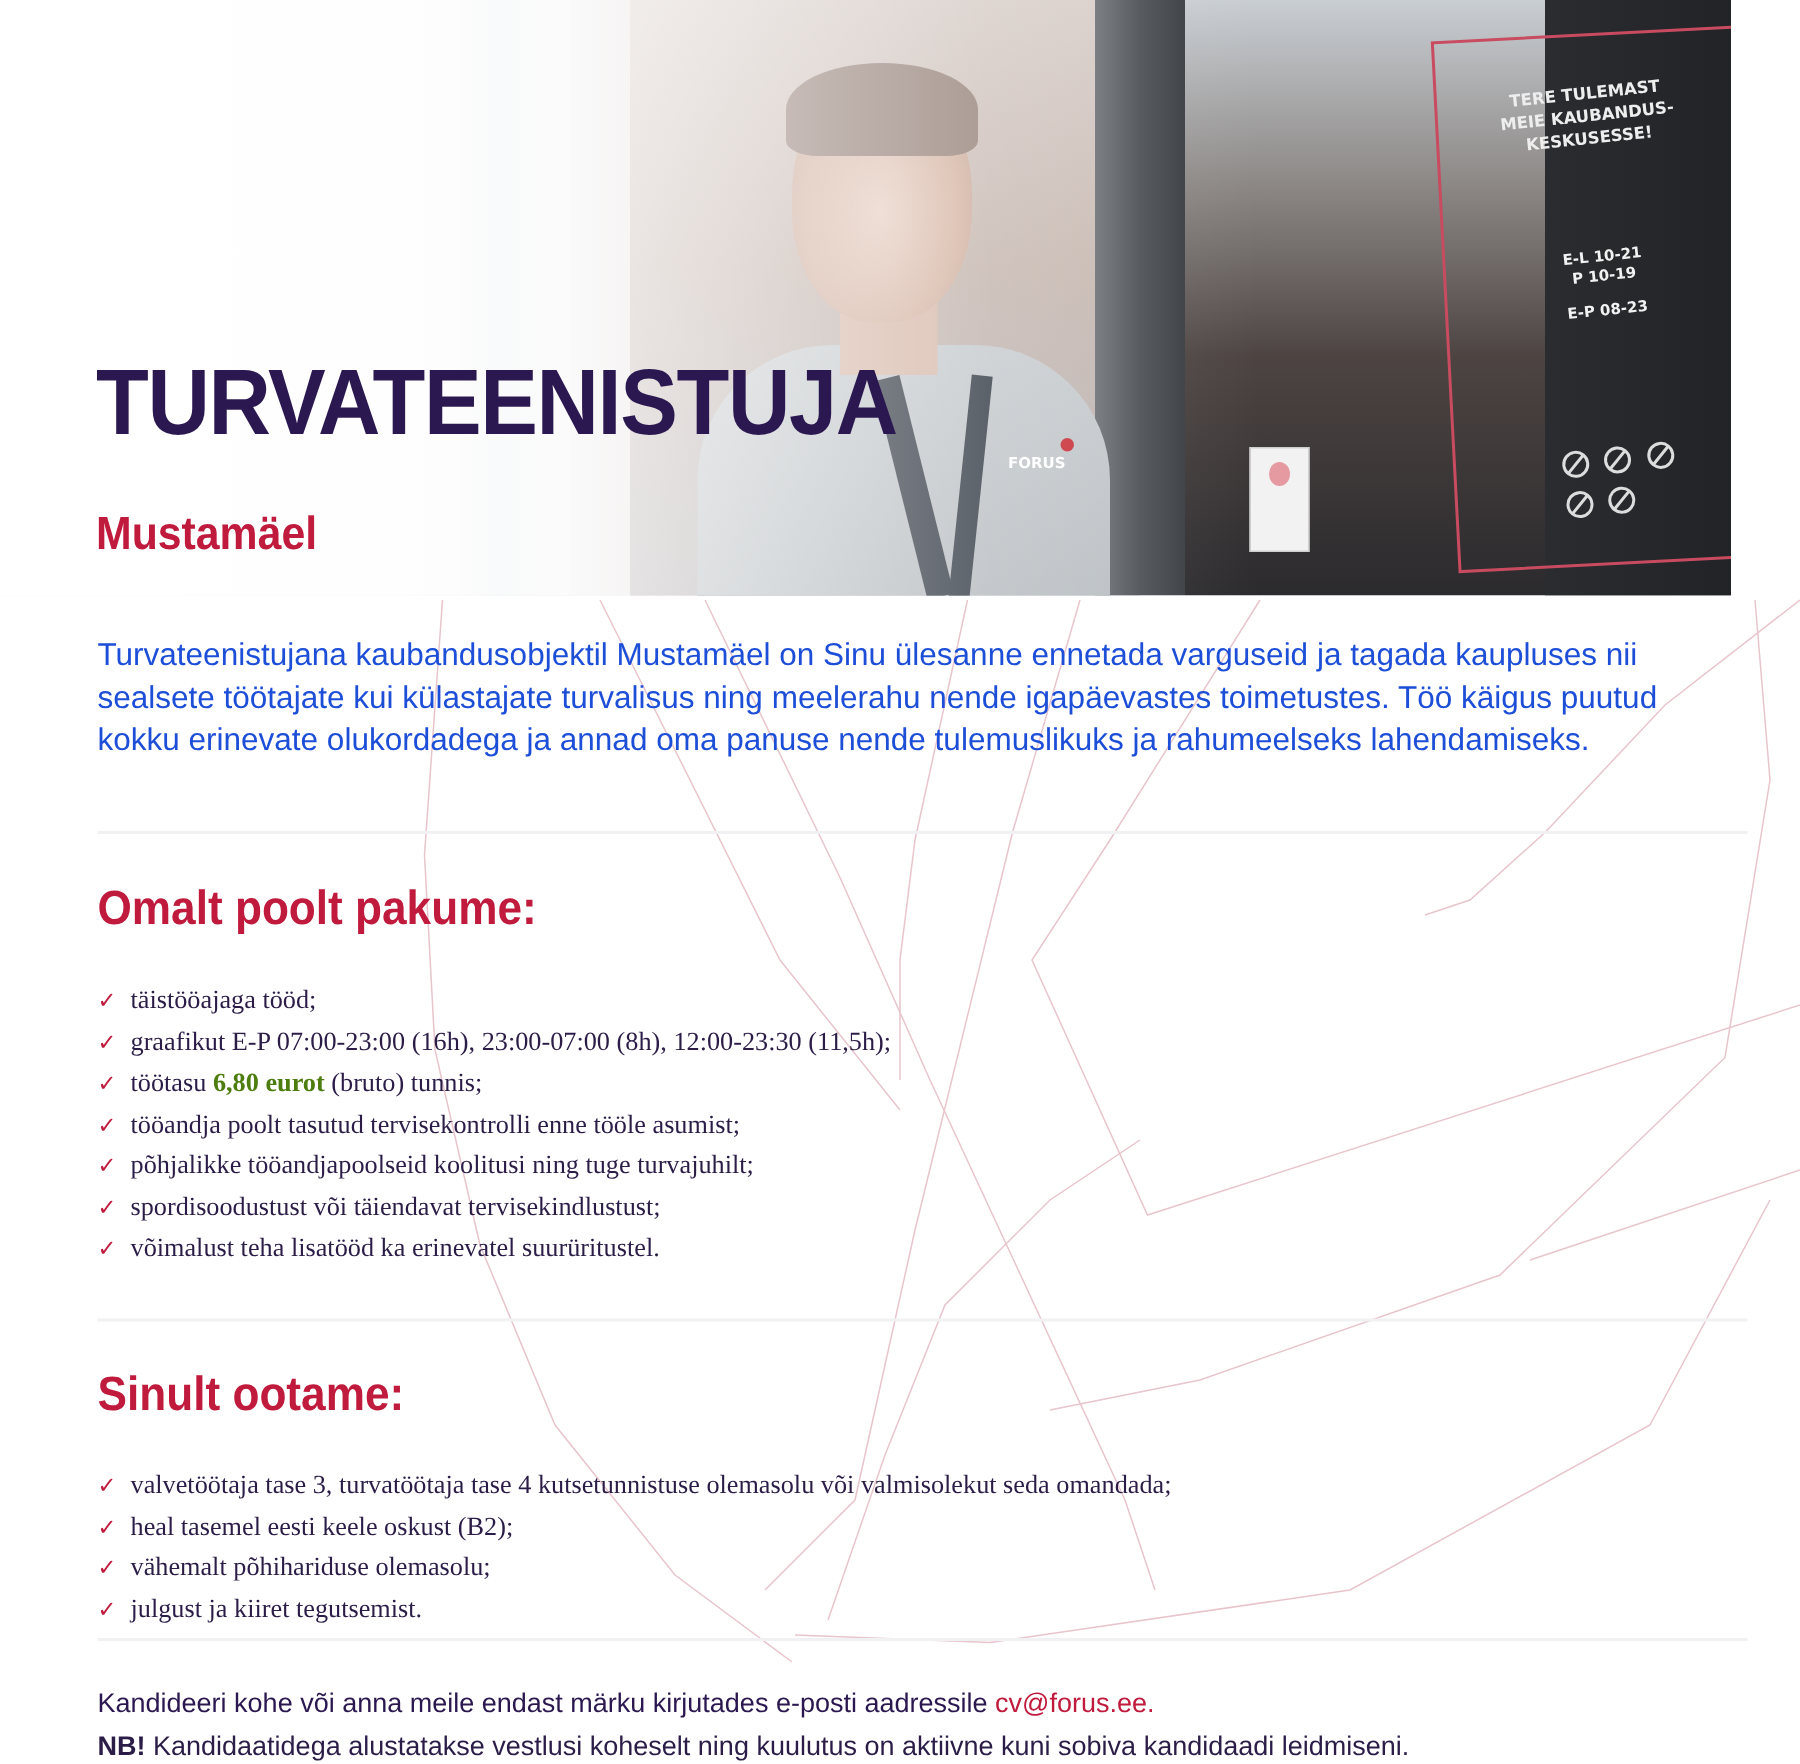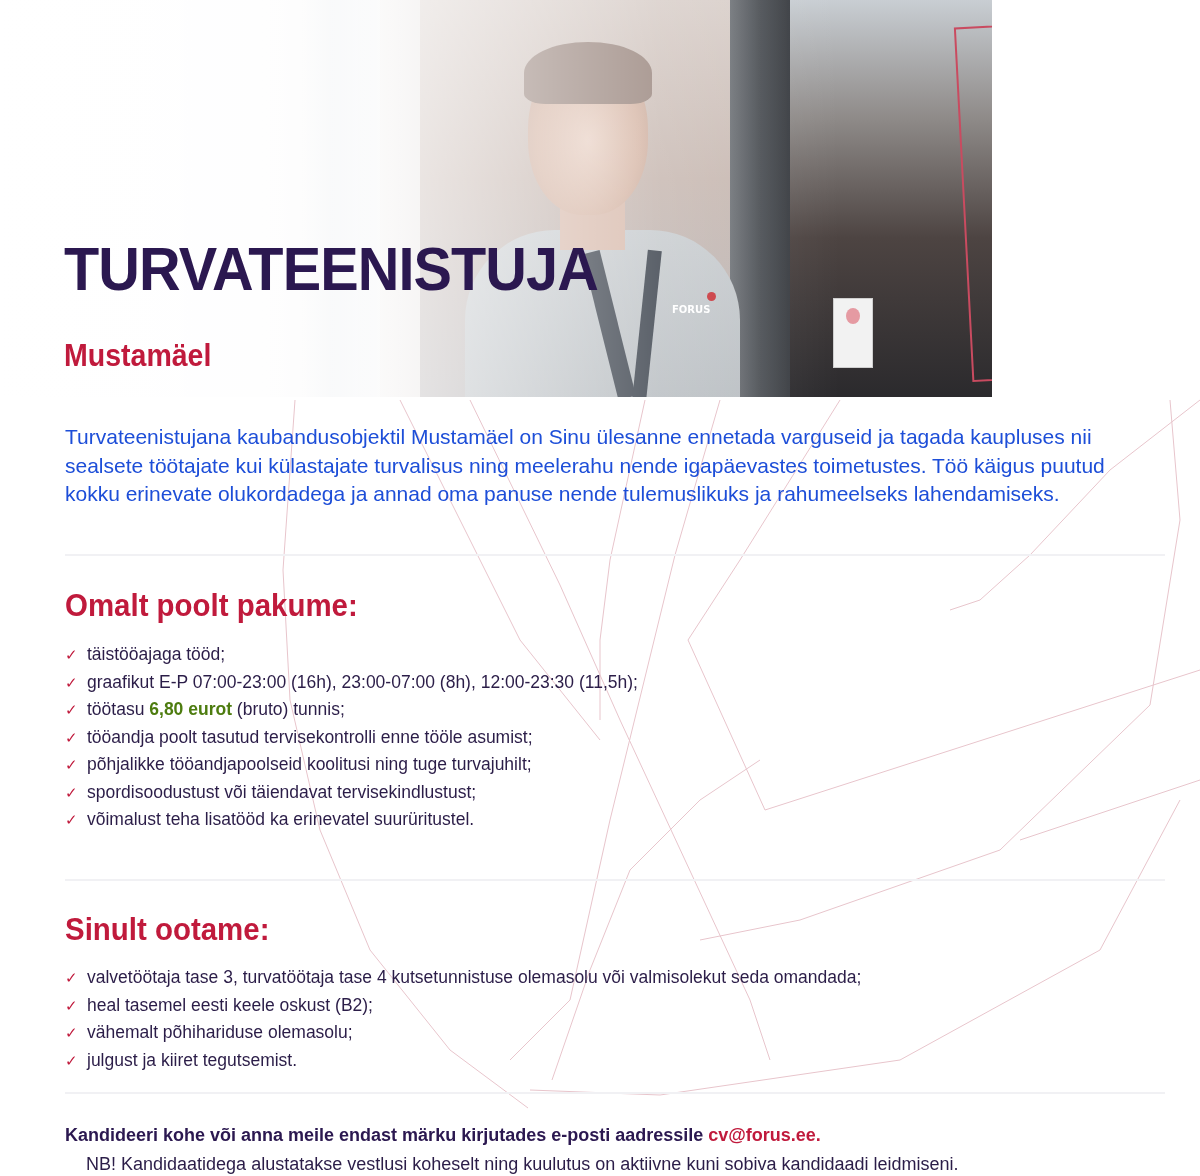--- a/index.html
+++ b/index.html
@@ -1,20 +1,20 @@
 <!DOCTYPE html>
 <html><head>
 <meta charset="utf-8">
 <style>
   * { margin: 0; padding: 0; box-sizing: border-box; }
   html, body { width: 1200px; height: 1176px; overflow: hidden; background: #ffffff; }
   body { position: relative; font-family: "Liberation Sans", "DejaVu Sans", sans-serif; color: #2a1a45; }
 
   
-  .hero { position: absolute; left: 0; top: 0; width: 992px; height: 397px; overflow: hidden; background: #f7f7f8; }
+  .hero { position: absolute; left: 0; top: 0; width: 1154px; height: 397px; overflow: hidden; background: #f7f7f8; }
   .hero-bg-left { position: absolute; left: 0; top: 0; width: 470px; height: 397px;
     background: linear-gradient(90deg, #ffffff 0%, #fbfbfc 55%, #f0eeee 80%, #e2dcd9 100%); }
   .hero-pillar { position: absolute; left: 300px; top: 0; width: 80px; height: 397px;
     background: linear-gradient(90deg, rgba(235,238,242,0.0) 0%, rgba(228,232,236,0.9) 40%, rgba(245,246,248,0.6) 100%); }
   .hero-mid { position: absolute; left: 420px; top: 0; width: 340px; height: 397px;
     background: linear-gradient(180deg, #d9cfca 0%, #c8b9b2 45%, #b7b3b4 100%); }
   .hero-door { position: absolute; left: 730px; top: 0; width: 60px; height: 397px;
     background: linear-gradient(90deg, #6f7378 0%, #4c5055 50%, #3a3d42 100%); }
   .hero-right { position: absolute; left: 790px; top: 0; width: 410px; height: 397px;
     background: linear-gradient(180deg, #c9ced3 0%, #8e8a88 30%, #4d4442 60%, #2b2a2d 100%); }
@@ -58,30 +58,30 @@
   
   .deco { position: absolute; left: 0; top: 397px; width: 1200px; height: 779px; pointer-events: none; }
 
   
   .content { position: absolute; left: 65px; top: 397px; width: 1100px; }
   .intro { position: absolute; left: 0; top: 26px; width: 1060px; font-family: "Liberation Sans", sans-serif; font-size: 21px;
     line-height: 28.5px; color: #1d4ed8; }
   .divider { position: absolute; left: 0; width: 1100px; height: 2px; background: #f1f1f4; }
   .section-title { position: absolute; left: 0; font-family: "Liberation Sans", sans-serif; font-weight: bold; font-size: 32px;
     color: #c01a3c; line-height: 1; transform: scaleX(0.92); transform-origin: left center; }
-  .checklist { position: absolute; left: 0; list-style: none; font-family: Liberation Sans, sans-serif; font-size: 17.5px; color: #2b1d48; }
+  .checklist { position: absolute; left: 0; list-style: none; font-family: Liberation Serif, serif; font-size: 17.5px; color: #2b1d48; margin-top: 12px; }
   .checklist li { height: 27.5px; line-height: 27.5px; white-space: nowrap; }
   .check { color: #c01a3c; font-size: 15px; display: inline-block; width: 22px; }
   .strong { font-weight: bold; color: #4d7c0f; }
 
-  .footer1 { position: absolute; left: 0; top: 728px; font-family: "Liberation Sans", sans-serif; font-weight: bold; font-size: 18px;
+  .footer1 { position: absolute; left: 0; top: 728px; font-family: "Liberation Sans", sans-serif; font-weight: normal; font-size: 18px;
     color: #2b1850; white-space: nowrap; }
   .footer1 .email { color: #c01a3c; }
   .footer2 { position: absolute; left: 0; top: 757px; font-family: "Liberation Sans", sans-serif; font-size: 18px; color: #2b1d48; white-space: nowrap; }
-  .footer2 .nb { font-weight: normal; margin-left: 21px; }
+  .footer2 .nb { font-weight: bold; }
 </style>
 </head>
 <body>
 
 <div class="hero">
   <div class="hero-bg-left"></div>
   <div class="hero-pillar"></div>
   <div class="hero-mid"></div>
   <div class="hero-right"></div>
   <div class="hero-right-dark"></div>

